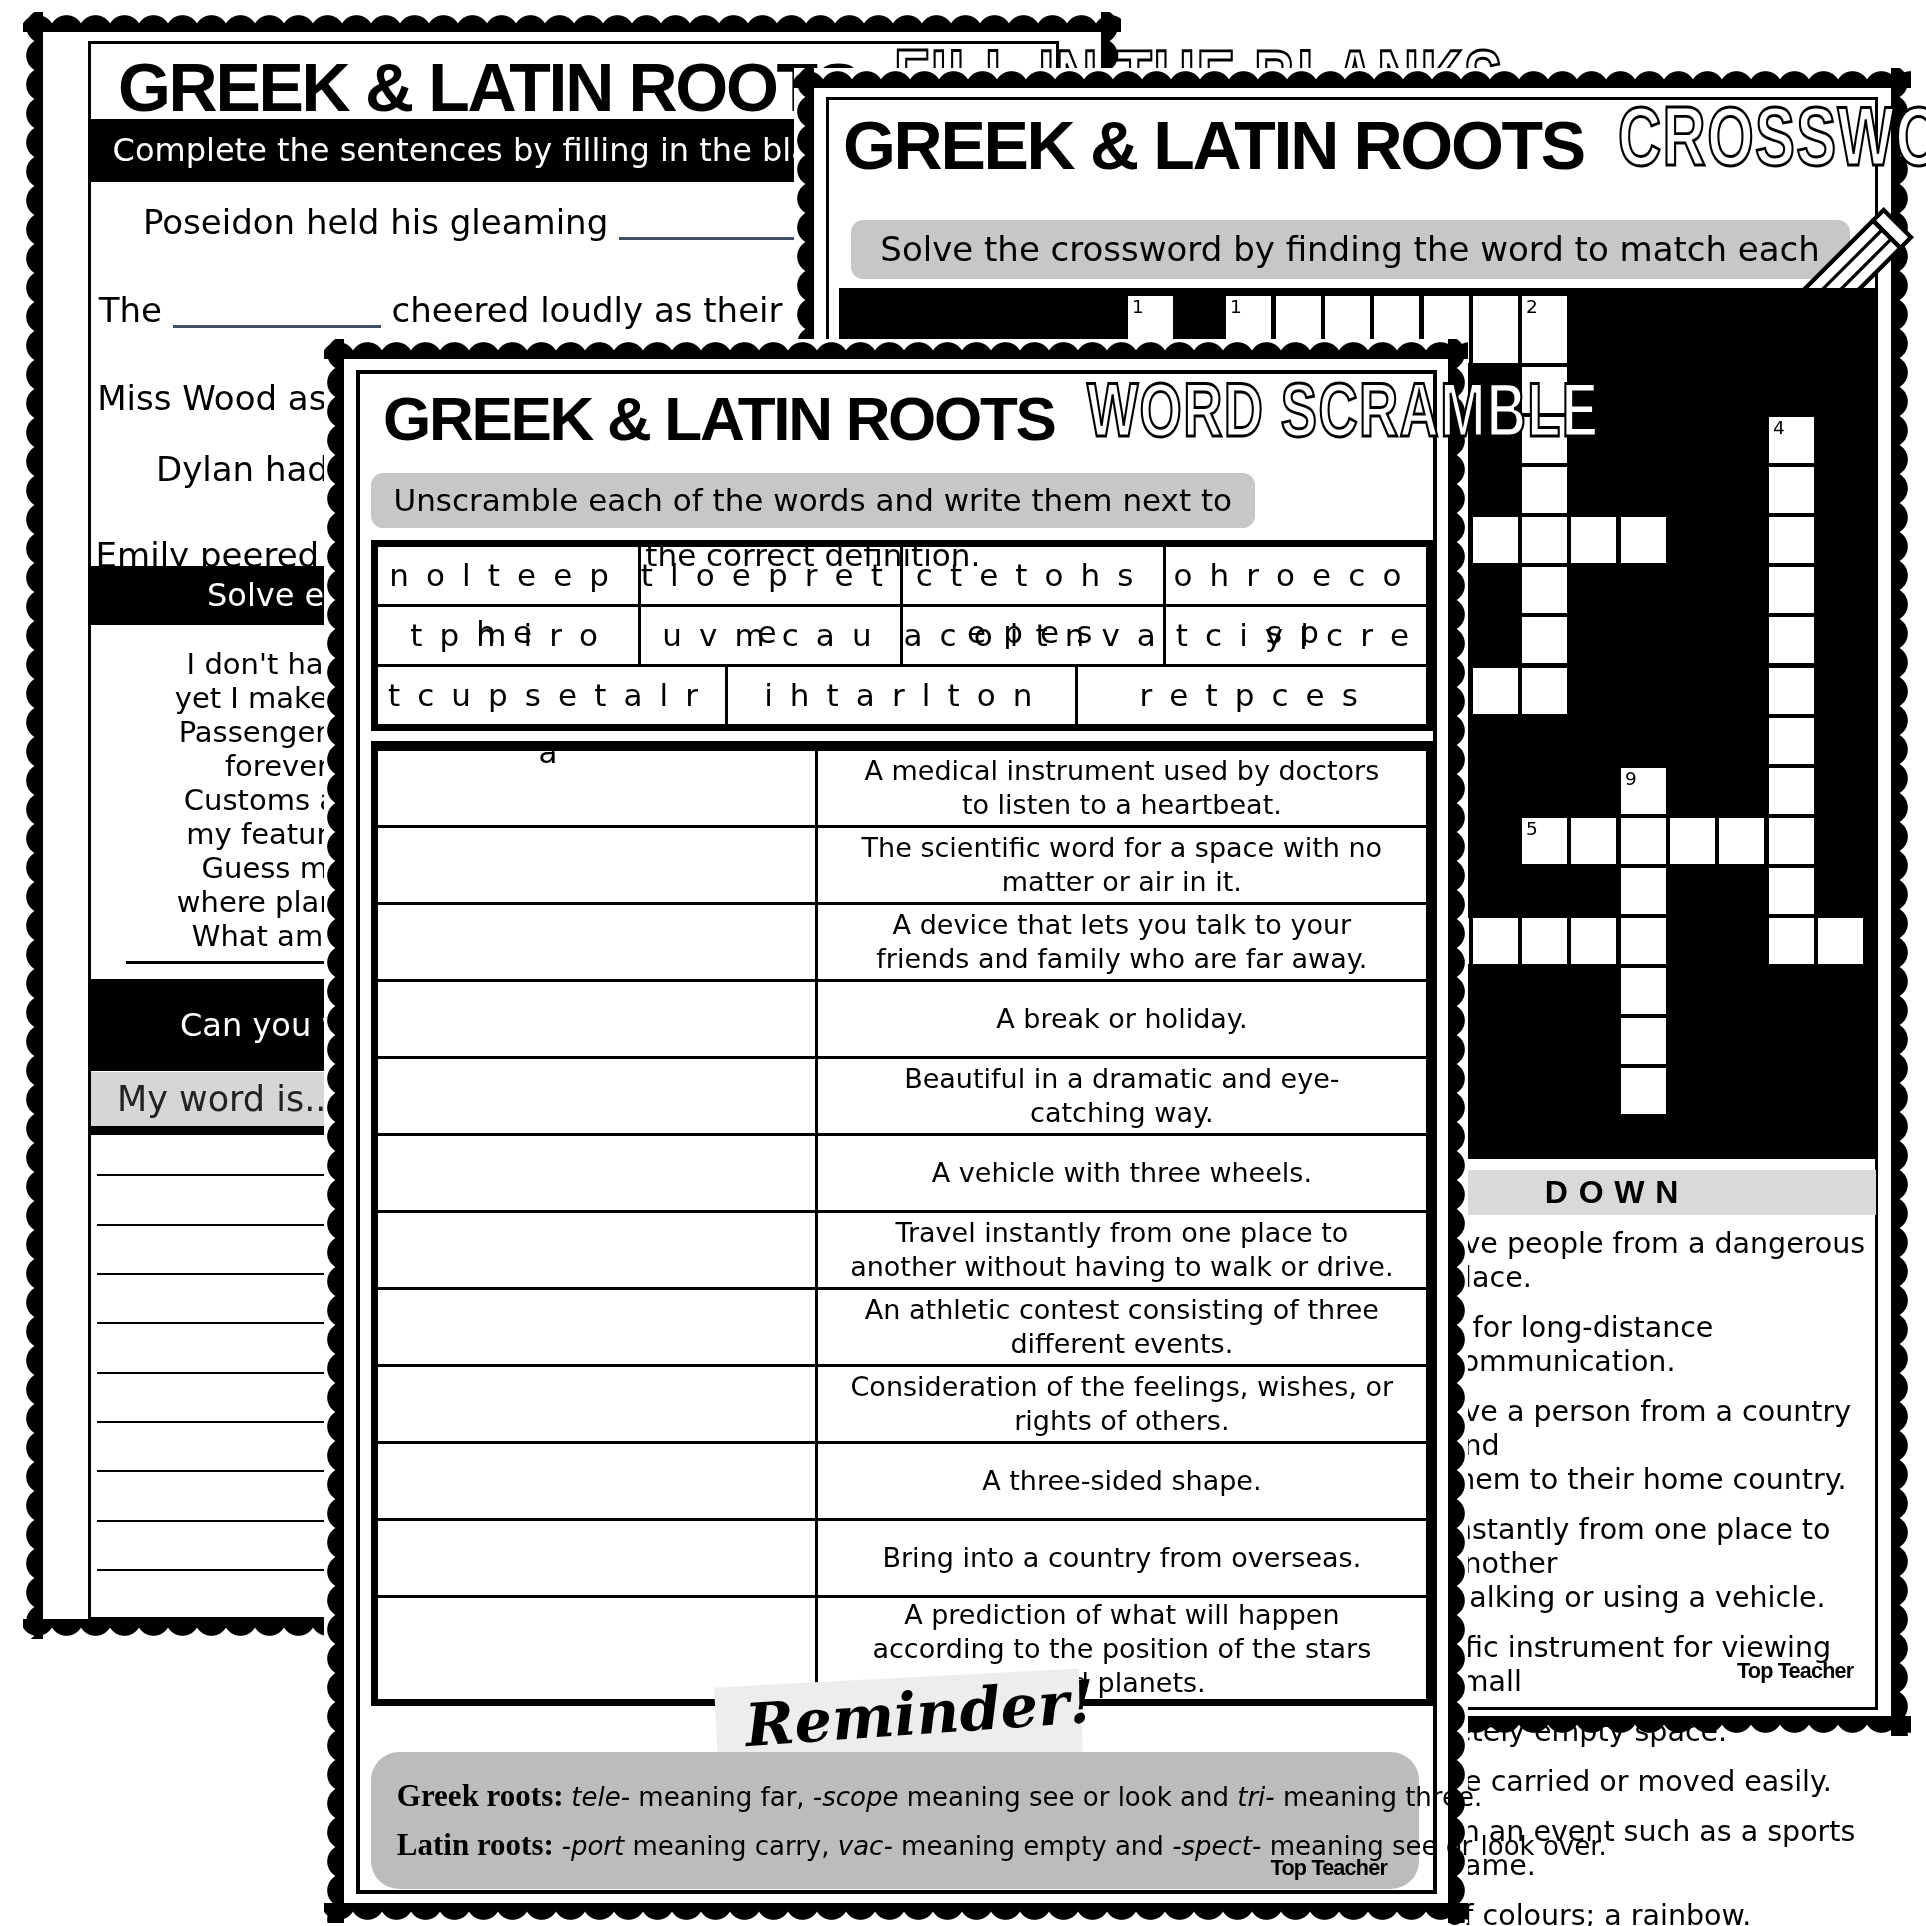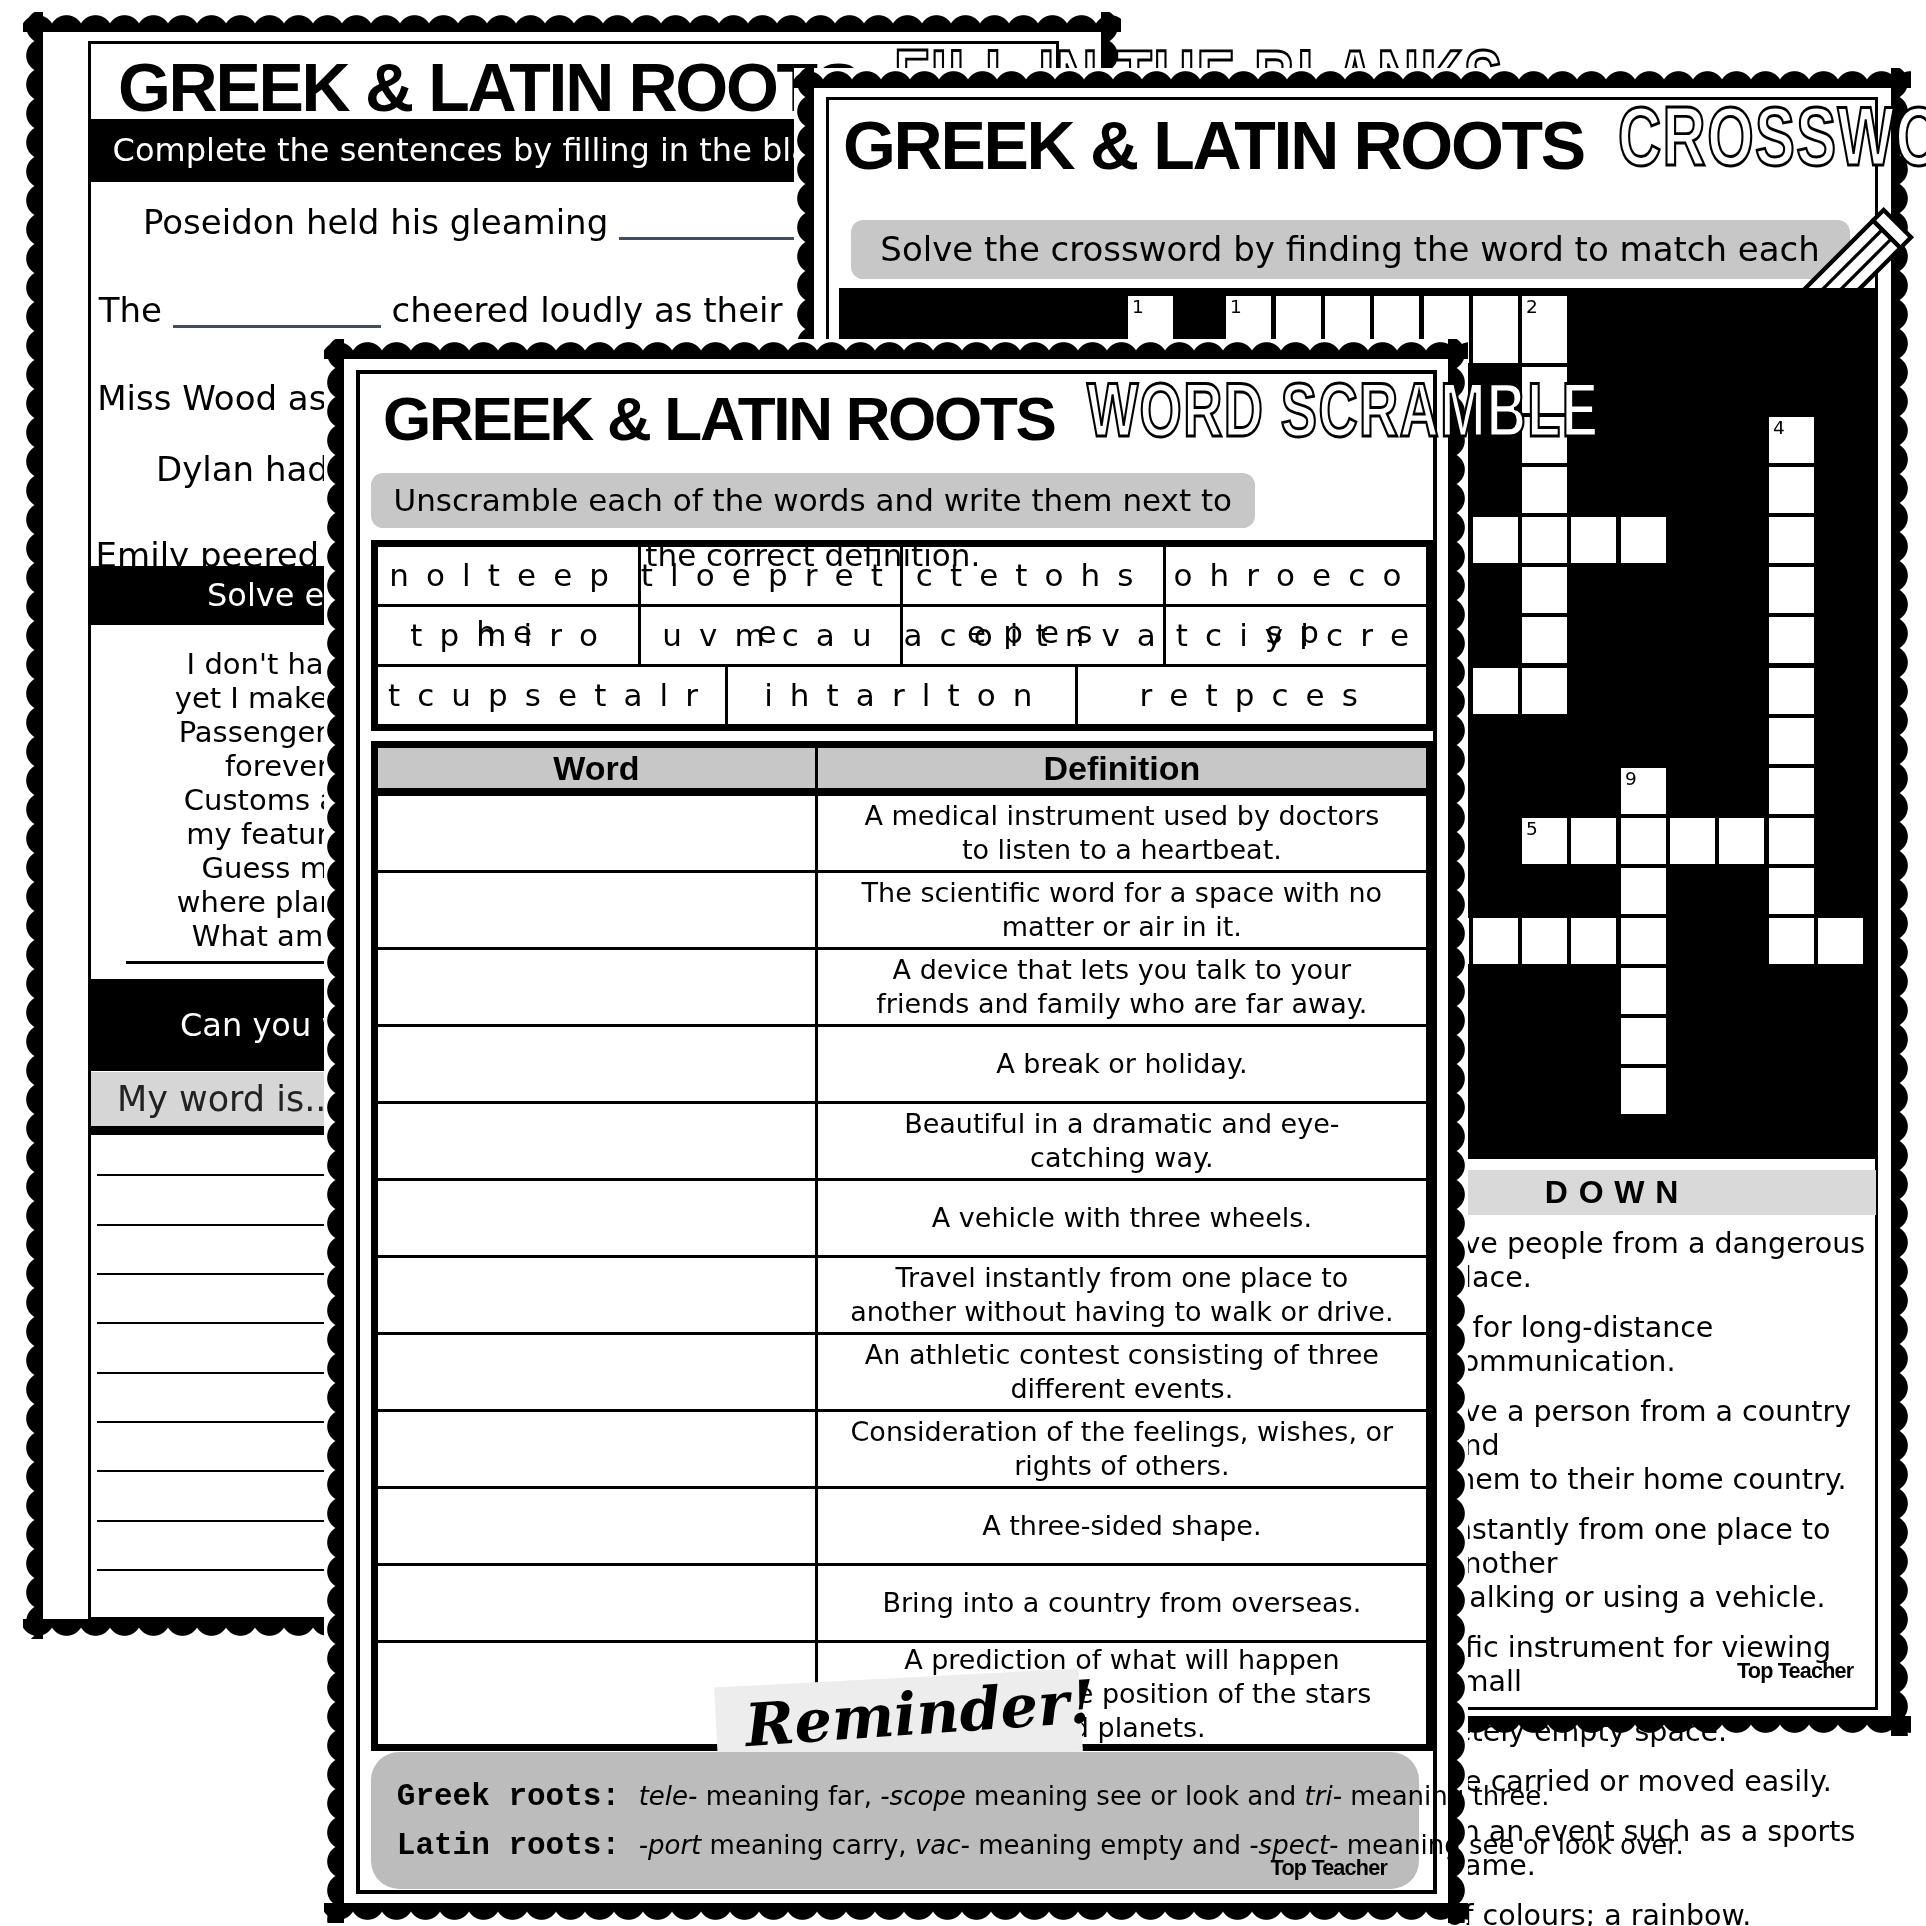--- a/index.html
+++ b/index.html
@@ -80,21 +80,21 @@
   .dd{flex:1;}
   .def-row{display:flex;border-top:3.1px solid #000;}
   .def-row .dd{display:flex;align-items:center;justify-content:center;text-align:center;
     font-size:27px;line-height:1.25;padding:0 32px;min-height:74px;box-sizing:border-box;}
   #rem-band{position:absolute;left:356px;top:1304px;width:365px;height:83px;background:#ededed;transform:rotate(-3deg);}
   #rem-script{position:absolute;left:385px;top:1305px;font-family:"DejaVu Serif",serif;
     font-style:italic;font-weight:bold;font-size:59px;transform:rotate(-4deg);}
   #rem-box{position:absolute;left:10.8px;top:1378px;width:1048px;height:137px;background:#bcbcbc;
     border-radius:28px;box-sizing:border-box;padding:20px 0 0 26px;}
   .rem-line{font-size:26px;line-height:48px;white-space:nowrap;}
-  .rem-line .b{font-family:Liberation Mono, monospace;font-weight:900;font-size:31px;}
+  .rem-line .b{font-family:Liberation Serif, serif;font-weight:900;font-size:31px;}
   .rem-line .i{font-style:italic;}
   #scram-brand{right:46px;top:1481px;}
 </style>
 </head>
 <body>
 
 <div id="canvas">
 
   <section class="page" id="page-fill">
     <div class="sc t"></div>
@@ -276,24 +276,20 @@
             <div class="scram-cell">a c o i t n v a</div>
             <div class="scram-cell">t c i y l c r e</div>
           </div>
           <div class="scram-row">
             <div class="scram-cell">t c u p s e t a l r a</div>
             <div class="scram-cell">i h t a r l t o n</div>
             <div class="scram-cell">r e t p c e s</div>
           </div>
         </div>
       <div id="def-table">
-        <div class="def-head">
-          <div class="dw">Word</div>
-          <div class="dd">Definition</div>
-        </div>
         <div id="def-rows">
             <div class="def-row">
               <div class="dw"></div>
               <div class="dd">A medical instrument used by doctors to listen to a heartbeat.</div>
             </div>
             <div class="def-row">
               <div class="dw"></div>
               <div class="dd">The scientific word for a space with no matter or air in it.</div>
             </div>
             <div class="def-row">

